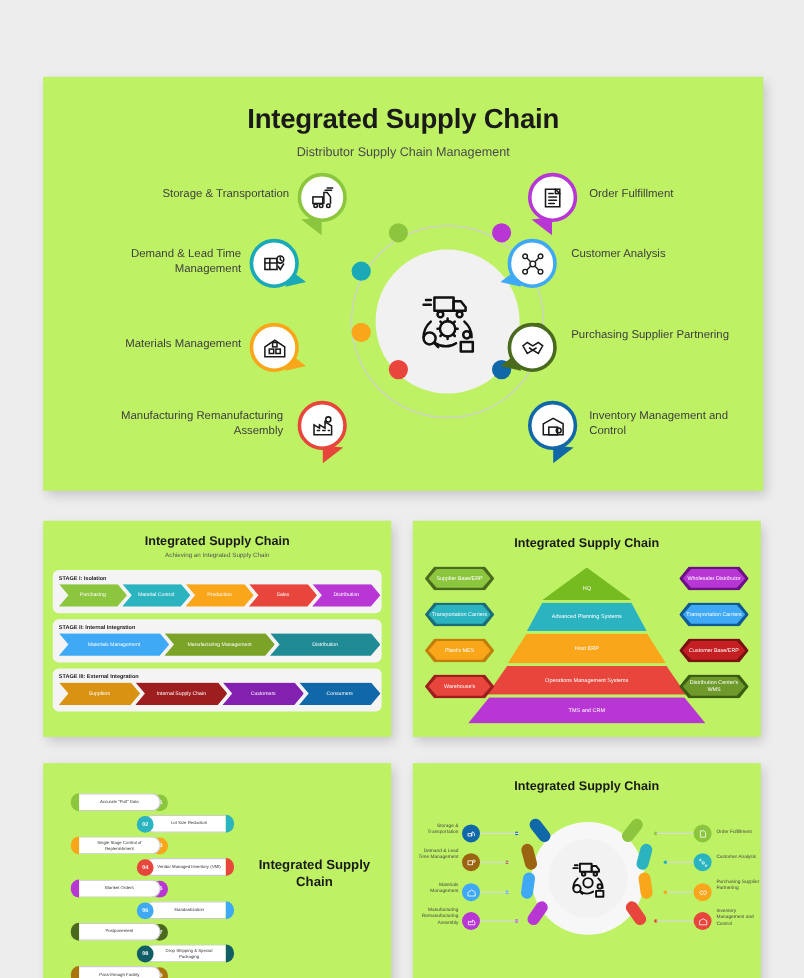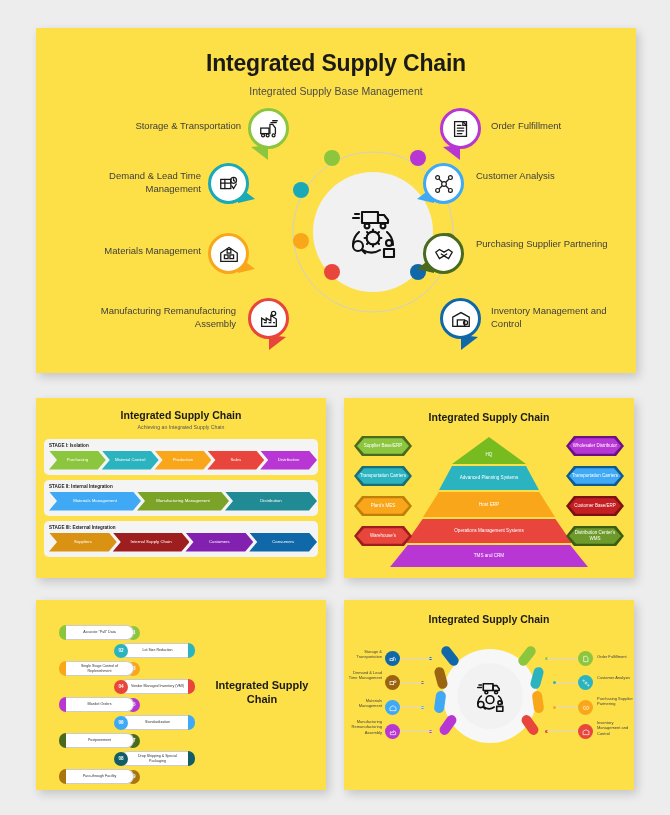--- a/index.html
+++ b/index.html
@@ -5,22 +5,23 @@
   * { box-sizing: border-box; margin:0; padding:0; }
   html,body{
     width:670px; height:815px;
     background:#ededed;
     font-family:"Liberation Sans", sans-serif;
     overflow:hidden;
   }
   .canvas{ position:relative; width:670px; height:815px; }
 
   .card{
-    position:absolute; background:#fde047;
+    position:absolute; background:#bef264;
     box-shadow: 3px 4px 9px rgba(0,0,0,.17);
+    margin-top: 36px;
   }
 
   
   #main-slide{ left:36px; top:28px; width:600px; height:345px; }
   .m-title{
     text-align:center; font-size:23px; font-weight:bold; color:#1a1a1a;
     letter-spacing:-0.2px; margin-top:22px;
   }
   .m-sub{ text-align:center; font-size:10.5px; color:#4a4a4a; margin-top:8px; }
 
@@ -136,21 +137,21 @@
   .c-tiny{ position:absolute; width:3.2px; height:3.2px; border-radius:50%; }
   .c-line{ position:absolute; height:0.6px; background:#d8d8d8; }
 </style>
 </head>
 <body>
 
 <div class="canvas">
 
   <div class="card" id="main-slide">
     <div class="m-title">Integrated Supply Chain</div>
-    <div class="m-sub">Integrated Supply Base Management</div>
+    <div class="m-sub">Distributor Supply Chain Management</div>
 
     <div class="diagram">
 
       <svg class="ring" viewBox="0 0 164 164">
         <circle cx="82" cy="82" r="80" fill="none" stroke="#cfcfcf" stroke-width="1"></circle>
       </svg>
 
       <div class="center-circle">
         <svg width="72" height="72" viewBox="0 0 72 72">
           <g fill="none" stroke="#111" stroke-width="2.1" stroke-linecap="round" stroke-linejoin="round">

